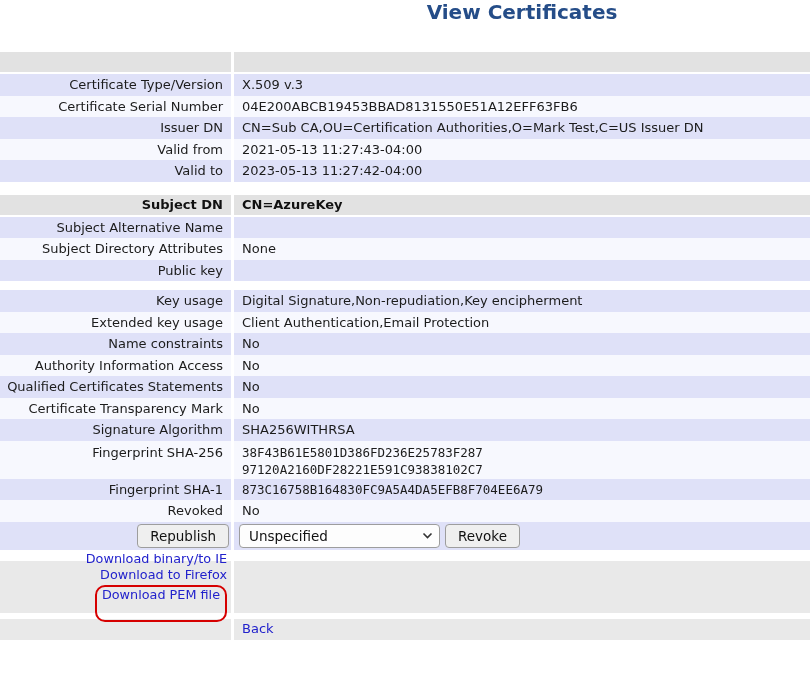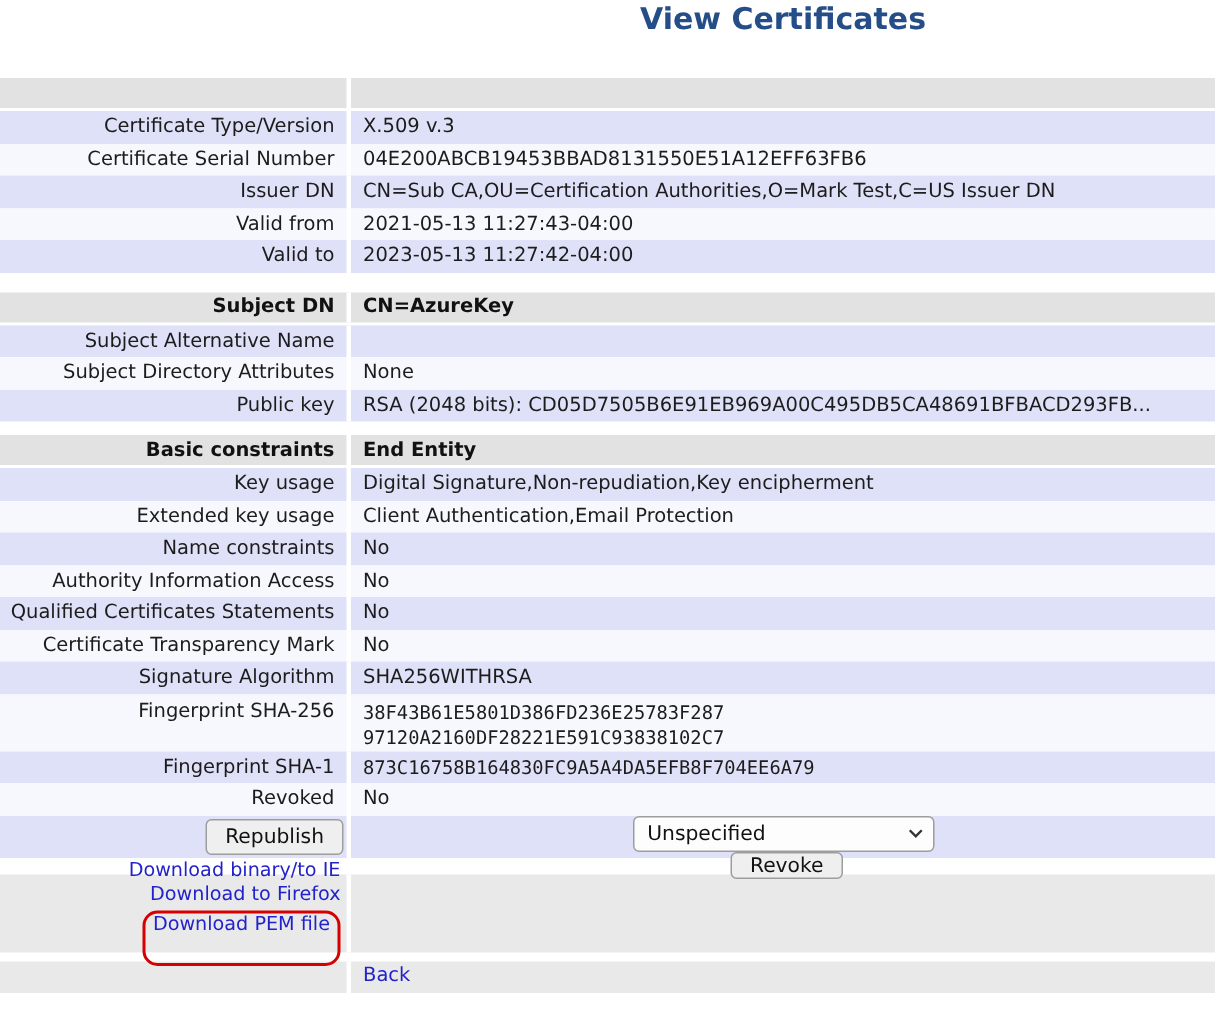--- a/index.html
+++ b/index.html
@@ -110,30 +110,24 @@
     <div class="cell-r"></div>
   </div>
   <div class="row plain">
     <div class="cell-l">Subject Directory Attributes</div>
     <div class="col-gap"></div>
     <div class="cell-r">None</div>
   </div>
   <div class="row alt">
     <div class="cell-l">Public key</div>
     <div class="col-gap"></div>
-    <div class="cell-r">RSA (2048 bits): CD05D7505B6E91EB969A00C495DB5CA48691BFBACD293FB...</div>
   </div>
 
   <div class="gap9"></div>
 
-  <div class="row header gray">
-    <div class="cell-l">Basic constraints</div>
-    <div class="col-gap"></div>
-    <div class="cell-r">End Entity</div>
-  </div>
   <div class="row alt">
     <div class="cell-l">Key usage</div>
     <div class="col-gap"></div>
     <div class="cell-r">Digital Signature,Non-repudiation,Key encipherment</div>
   </div>
   <div class="row plain">
     <div class="cell-l">Extended key usage</div>
     <div class="col-gap"></div>
     <div class="cell-r">Client Authentication,Email Protection</div>
   </div>
@@ -183,21 +177,21 @@
     <div class="cell-l">Revoked</div>
     <div class="col-gap"></div>
     <div class="cell-r">No</div>
   </div>
 
   <div class="row alt h-buttons">
     <div class="cell-l" style="padding-right:2px;border-radius:10px;">
       <button class="btn">Republish</button>
     </div>
     <div class="col-gap"></div>
-    <div class="cell-r" style="padding-left:5px;flex-direction:column;">
+    <div class="cell-r" style="padding-left:5px;">
       <span class="select-wrap">
         <select>
           <option>Unspecified</option>
         </select>
         <span class="chev">
           <svg width="11" height="9" viewBox="0 0 11 9">
               <polyline points="1.5,2.5 5.5,6.5 9.5,2.5" fill="none" stroke="#333" stroke-width="1.6"></polyline>
             </svg>
         </span>
       </span>

